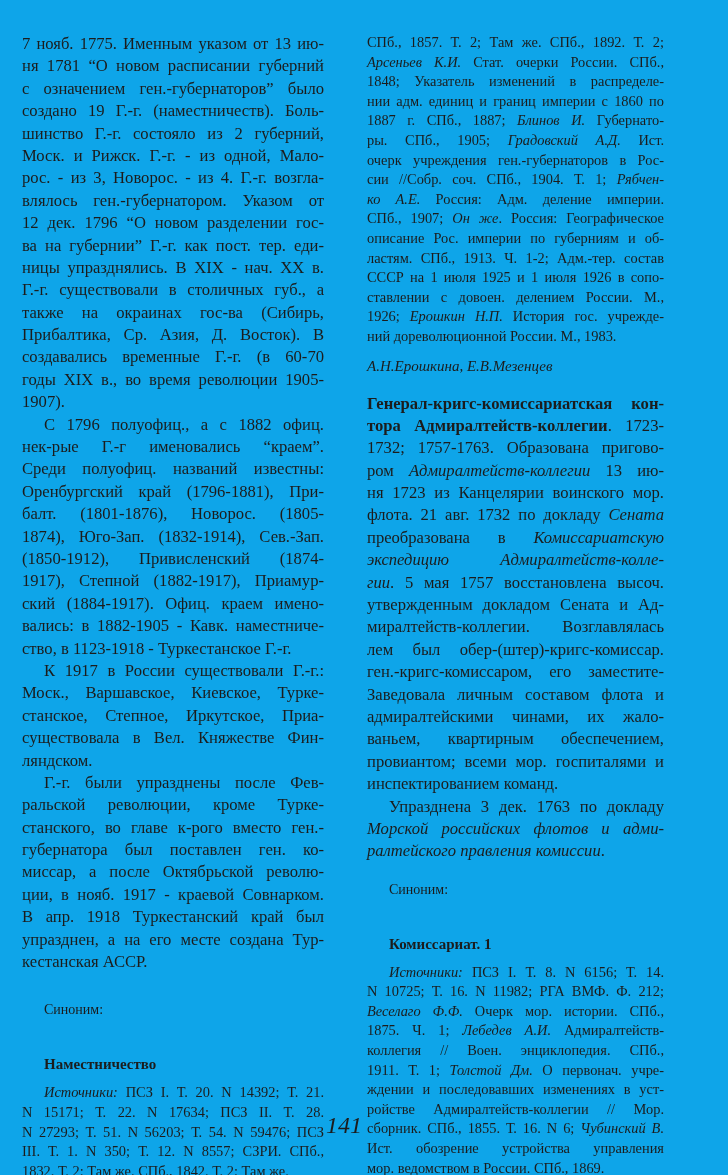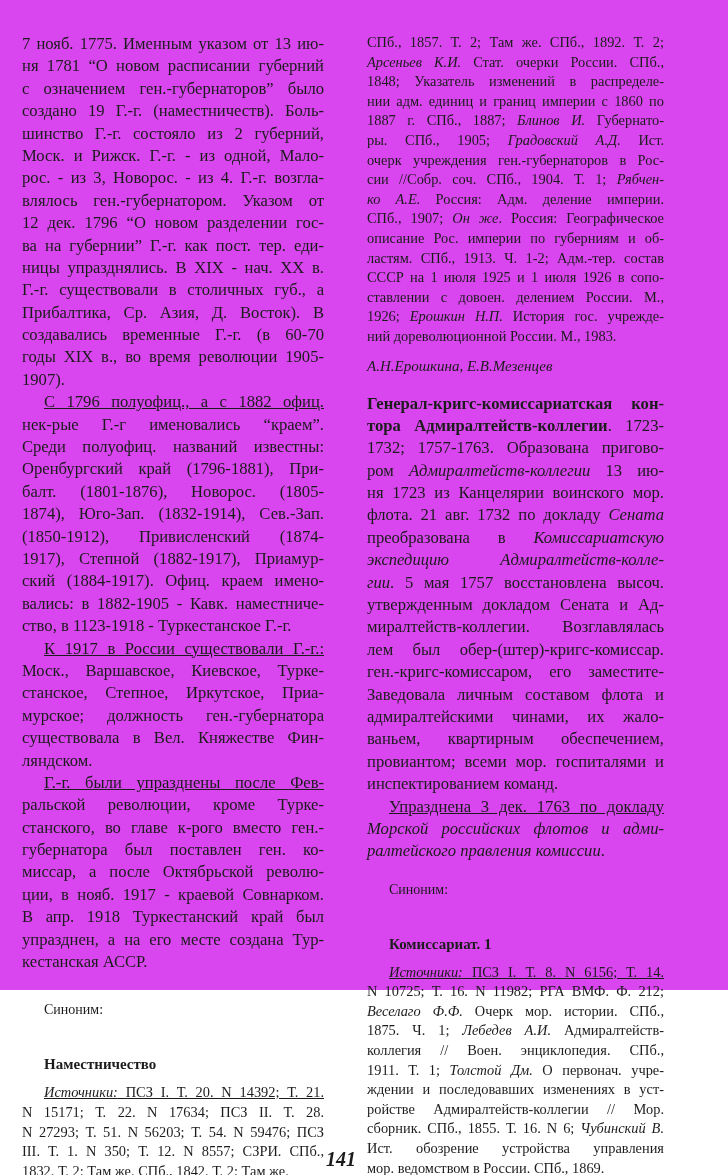--- a/index.html
+++ b/index.html
@@ -1,33 +1,33 @@
 <!DOCTYPE html>
 <html><head>
 <meta charset="utf-8">
 <style>
   html, body { margin: 0; padding: 0; background: #ffffff; }
   body { width: 728px; height: 1175px; position: relative; overflow: hidden;
          font-family: "Liberation Serif", "DejaVu Serif", serif; color: #1c1c1c; }
-  .page { position: absolute; left: 0; top: 0; width: 728px; height: 990px; background: #d946ef; }
+  .page { position: absolute; left: 0; top: 0; width: 728px; height: 1175px; background: #0ea5e9; }
   .col { position: absolute; top: 33px; }
   .col-left { left: 22px; width: 302px; }
   .col-right { left: 367px; width: 297px; }
   .line { display: block; white-space: nowrap; font-size: 16.6px; line-height: 22.4px;
           height: 22.4px; text-align: justify; text-align-last: justify; }
   .line.last { text-align-last: left; }
-  .line.indent { padding-left: 22px; text-decoration: underline; }
+  .line.indent { padding-left: 22px; }
   .small .line { font-size: 14.4px; line-height: 19.6px; height: 19.6px; }
   .gap-s { height: 8px; }
   .gap-m { height: 16px; }
   .gap-l { height: 26px; }
   .syn-label { display: block; font-size: 14px; line-height: 22px; padding-left: 22px; }
   .syn-term { display: block; font-size: 15px; line-height: 22px; padding-left: 22px; font-weight: bold; margin-top: 32px; }
   .author { display: block; font-style: italic; font-size: 15px; line-height: 22px; }
-  .page-number { position: absolute; left: 326px; top: 1148px; font-style: italic; font-size: 20px; font-weight: bold; }
+  .page-number { position: absolute; left: 326px; top: 1112px; font-style: italic; font-size: 24px; }
   i { font-style: italic; margin-top: 16px; }
   b { font-weight: bold; }
 </style>
 </head>
 <body>
 
 <div class="page">
 
   <div class="col col-left">
     <div class="para-host">
@@ -36,20 +36,21 @@
         <span class="line">с означением ген.-губернаторов” было</span>
         <span class="line">создано 19 Г.-г. (наместничеств). Боль-</span>
         <span class="line">шинство Г.-г. состояло из 2 губерний,</span>
         <span class="line">Моск. и Рижск. Г.-г. - из одной, Мало-</span>
         <span class="line">рос. - из 3, Новорос. - из 4. Г.-г. возгла-</span>
         <span class="line">влялось ген.-губернатором. Указом от</span>
         <span class="line">12 дек. 1796 “О новом разделении гос-</span>
         <span class="line">ва на губернии” Г.-г. как пост. тер. еди-</span>
         <span class="line">ницы упразднялись. В XIX - нач. XX в.</span>
         <span class="line">Г.-г. существовали в столичных губ., а</span>
+        <span class="line">также на окраинах гос-ва (Сибирь,</span>
         <span class="line">Прибалтика, Ср. Азия, Д. Восток). В</span>
         <span class="line">создавались временные Г.-г. (в 60-70</span>
         <span class="line">годы XIX в., во время революции 1905-</span>
         <span class="line last">1907).</span>
       </div>
     <div class="para-host">
         <span class="line indent">С 1796 полуофиц., а с 1882 офиц.</span>
         <span class="line">нек-рые Г.-г именовались “краем”.</span>
         <span class="line">Среди полуофиц. названий известны:</span>
         <span class="line">Оренбургский край (1796-1881), При-</span>
@@ -58,21 +59,20 @@
         <span class="line">(1850-1912), Привисленский (1874-</span>
         <span class="line">1917), Степной (1882-1917), Приамур-</span>
         <span class="line">ский (1884-1917). Офиц. краем имено-</span>
         <span class="line">вались: в 1882-1905 - Кавк. наместниче-</span>
         <span class="line last">ство, в 1123-1918 - Туркестанское Г.-г.</span>
       </div>
     <div class="para-host">
         <span class="line indent">К 1917 в России существовали Г.-г.:</span>
         <span class="line">Моск., Варшавское, Киевское, Турке-</span>
         <span class="line">станское, Степное, Иркутское, Приа-</span>
-        <span class="line">мурское; должность ген.-губернатора</span>
         <span class="line">существовала в Вел. Княжестве Фин-</span>
         <span class="line last">ляндском.</span>
       </div>
     <div class="para-host">
         <span class="line indent">Г.-г. были упразднены после Фев-</span>
         <span class="line">ральской революции, кроме Турке-</span>
         <span class="line">станского, во главе к-рого вместо ген.-</span>
         <span class="line">губернатора был поставлен ген. ко-</span>
         <span class="line">миссар, а после Октябрьской револю-</span>
         <span class="line">ции, в нояб. 1917 - краевой Совнарком.</span>

